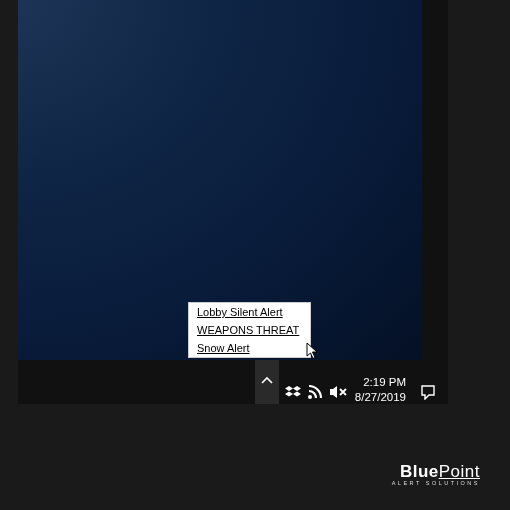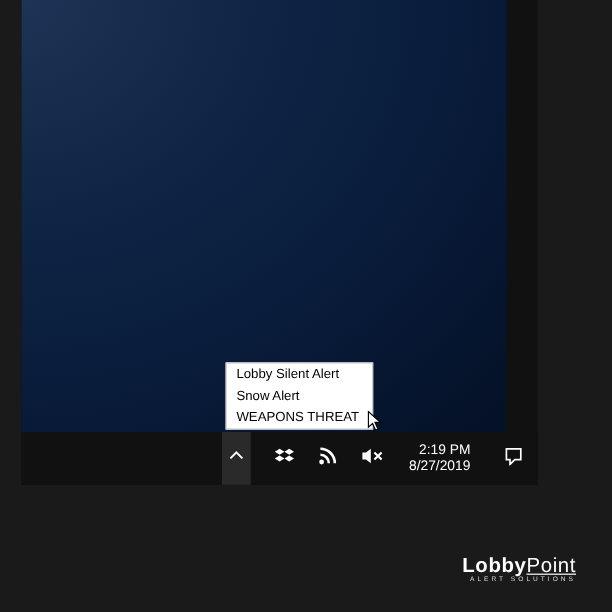--- a/index.html
+++ b/index.html
@@ -34,20 +34,21 @@
       width: 123px;
       background: #fff;
       border: 1px solid #ccc;
       font-size: 11px;
       color: #000;
       z-index: 3;
     }
     .context-menu .mi {
       padding: 3px 8px;
       white-space: nowrap;
+      text-decoration: underline;
     }
     .cursor {
       position: absolute;
       left: 288px;
       top: 342px;
       z-index: 4;
     }
     .taskbar {
       position: absolute;
       left: 0;
@@ -56,22 +57,22 @@
       height: 44px;
       background: #111;
       display: flex;
       justify-content: flex-end;
       align-items: center;
       color: #fff;
       z-index: 2;
     }
     .tray {
       display: flex;
-      align-items: center;
-      gap: 20px;
+      align-items: flex-end;
+      gap: 6px;
       padding-right: 6px;
     }
     .tray-up {
       width: 24px;
       height: 44px;
       background: #2a2a2a;
       display: flex;
       align-items: center;
       justify-content: center;
     }
@@ -108,22 +109,22 @@
     }
   </style>
 </head>
 <body>
 
 <div class="frame">
   <div class="desktop"></div>
 
   <div class="context-menu">
     <div class="mi">Lobby Silent Alert</div>
+    <div class="mi">WEAPONS THREAT</div>
     <div class="mi">Snow Alert</div>
-    <div class="mi">WEAPONS THREAT</div>
   </div>
 
   <div class="cursor">
     <svg width="14" height="18" viewBox="0 0 14 18">
       <path d="M1 1 L1 14 L4.5 11 L7 16.5 L9 15.5 L6.5 10 L11 10 Z" fill="#fff" stroke="#000" stroke-width="1"></path>
     </svg>
   </div>
 
   <div class="taskbar">
     <div class="tray">
@@ -175,16 +176,16 @@
           </svg>
         </span>
       </div>
 
     </div>
   </div>
 </div>
 
 <div class="brand">
   <div class="brand-main">
-    <span class="b1">Lobby</span><span class="b2">Point</span>
+    <span class="b1">Blue</span><span class="b2">Point</span>
   </div>
   <div class="brand-sub">ALERT SOLUTIONS</div>
 </div>
 
 </body></html>

